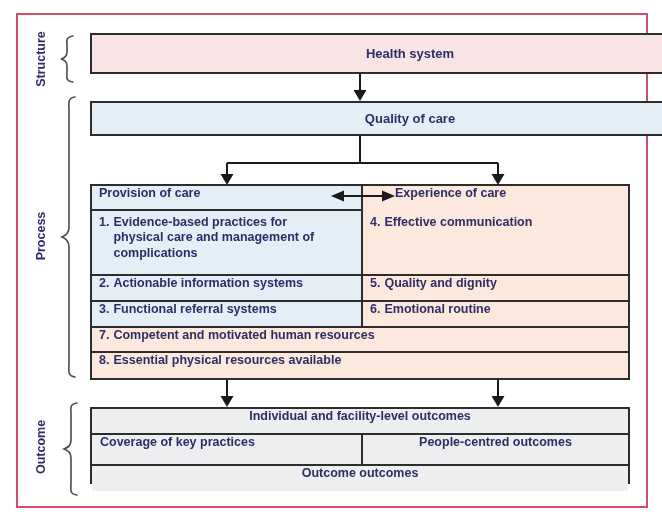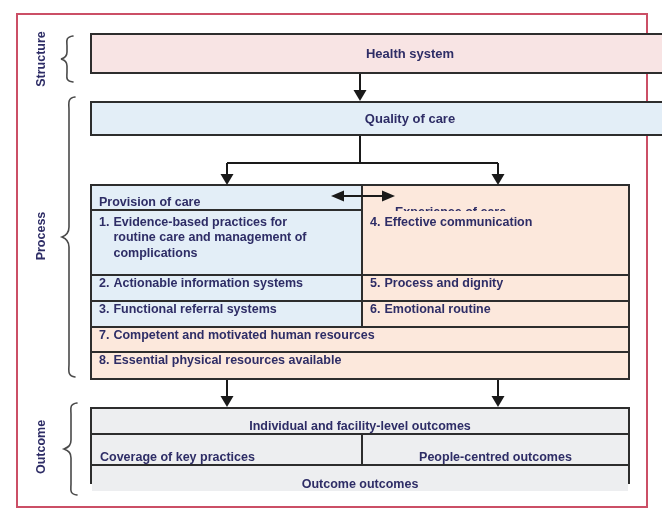--- a/index.html
+++ b/index.html
@@ -22,21 +22,21 @@
     border:2px solid #2d2d2d; display:flex; align-items:center; justify-content:center;
     font-size:13px;
   }
   .box-health { top:33px; height:41px; background:#f8e4e4; }
   .box-quality { top:101px; height:35px; background:#e3eef7; }
   .grid {
     position:absolute; left:90px; width:540px; background:#2d2d2d; box-sizing:border-box;
   }
   .ptable { top:184px; height:196px; }
   .otable { top:407px; height:77px; }
-  .cell { position:absolute; display:flex; align-items:flex-end; font-size:12.5px; box-sizing:border-box; }
+  .cell { position:absolute; display:flex; align-items:flex-start; font-size:12.5px; box-sizing:border-box; }
   .c-blue { background:#e3eef7; }
   .c-peach { background:#fce8dc; }
   .c-gray { background:#edeef0; }
   .cell.hdr { padding-left:7px; }
   .cell.hdr-r { padding-left:32px; }
   .item { display:flex; align-items:flex-start; gap:4px; padding-left:7px; line-height:1.22; }
   .item .num { flex:0 0 auto; }
   .top-align { align-items:flex-start; padding-top:4px; }
   .txt-narrow { max-width:202px; display:inline-block; }
   .center { justify-content:center; }
@@ -64,34 +64,34 @@
   <div class="grid ptable">
     <div class="cell c-blue hdr" style="left:2px;  top:2px;   width:269px; height:23px;">
       <span>Provision of care</span>
     </div>
     <div class="cell c-peach hdr-r" style="left:273px; top:2px; width:265px; height:33px;">
       <span>Experience of care</span>
     </div>
 
     <div class="cell c-blue item top-align" style="left:2px; top:27px; width:269px; height:63px;">
       <span class="num">1.</span>
-      <span class="txt-narrow">Evidence-based practices for routine care and management of complications</span>
+      <span class="txt-narrow">Evidence-based practices for physical care and management of complications</span>
     </div>
     <div class="cell c-peach item top-align" style="left:273px; top:27px; width:265px; height:63px;">
       <span class="num">4.</span>
       <span>Effective communication</span>
     </div>
 
     <div class="cell c-blue item" style="left:2px; top:92px; width:269px; height:24px;">
       <span class="num">2.</span>
       <span>Actionable information systems</span>
     </div>
     <div class="cell c-peach item" style="left:273px; top:92px; width:265px; height:24px;">
       <span class="num">5.</span>
-      <span>Process and dignity</span>
+      <span>Quality and dignity</span>
     </div>
 
     <div class="cell c-blue item" style="left:2px; top:118px; width:269px; height:24px;">
       <span class="num">3.</span>
       <span>Functional referral systems</span>
     </div>
     <div class="cell c-peach item" style="left:273px; top:118px; width:265px; height:24px;">
       <span class="num">6.</span>
       <span>Emotional routine</span>
     </div>

